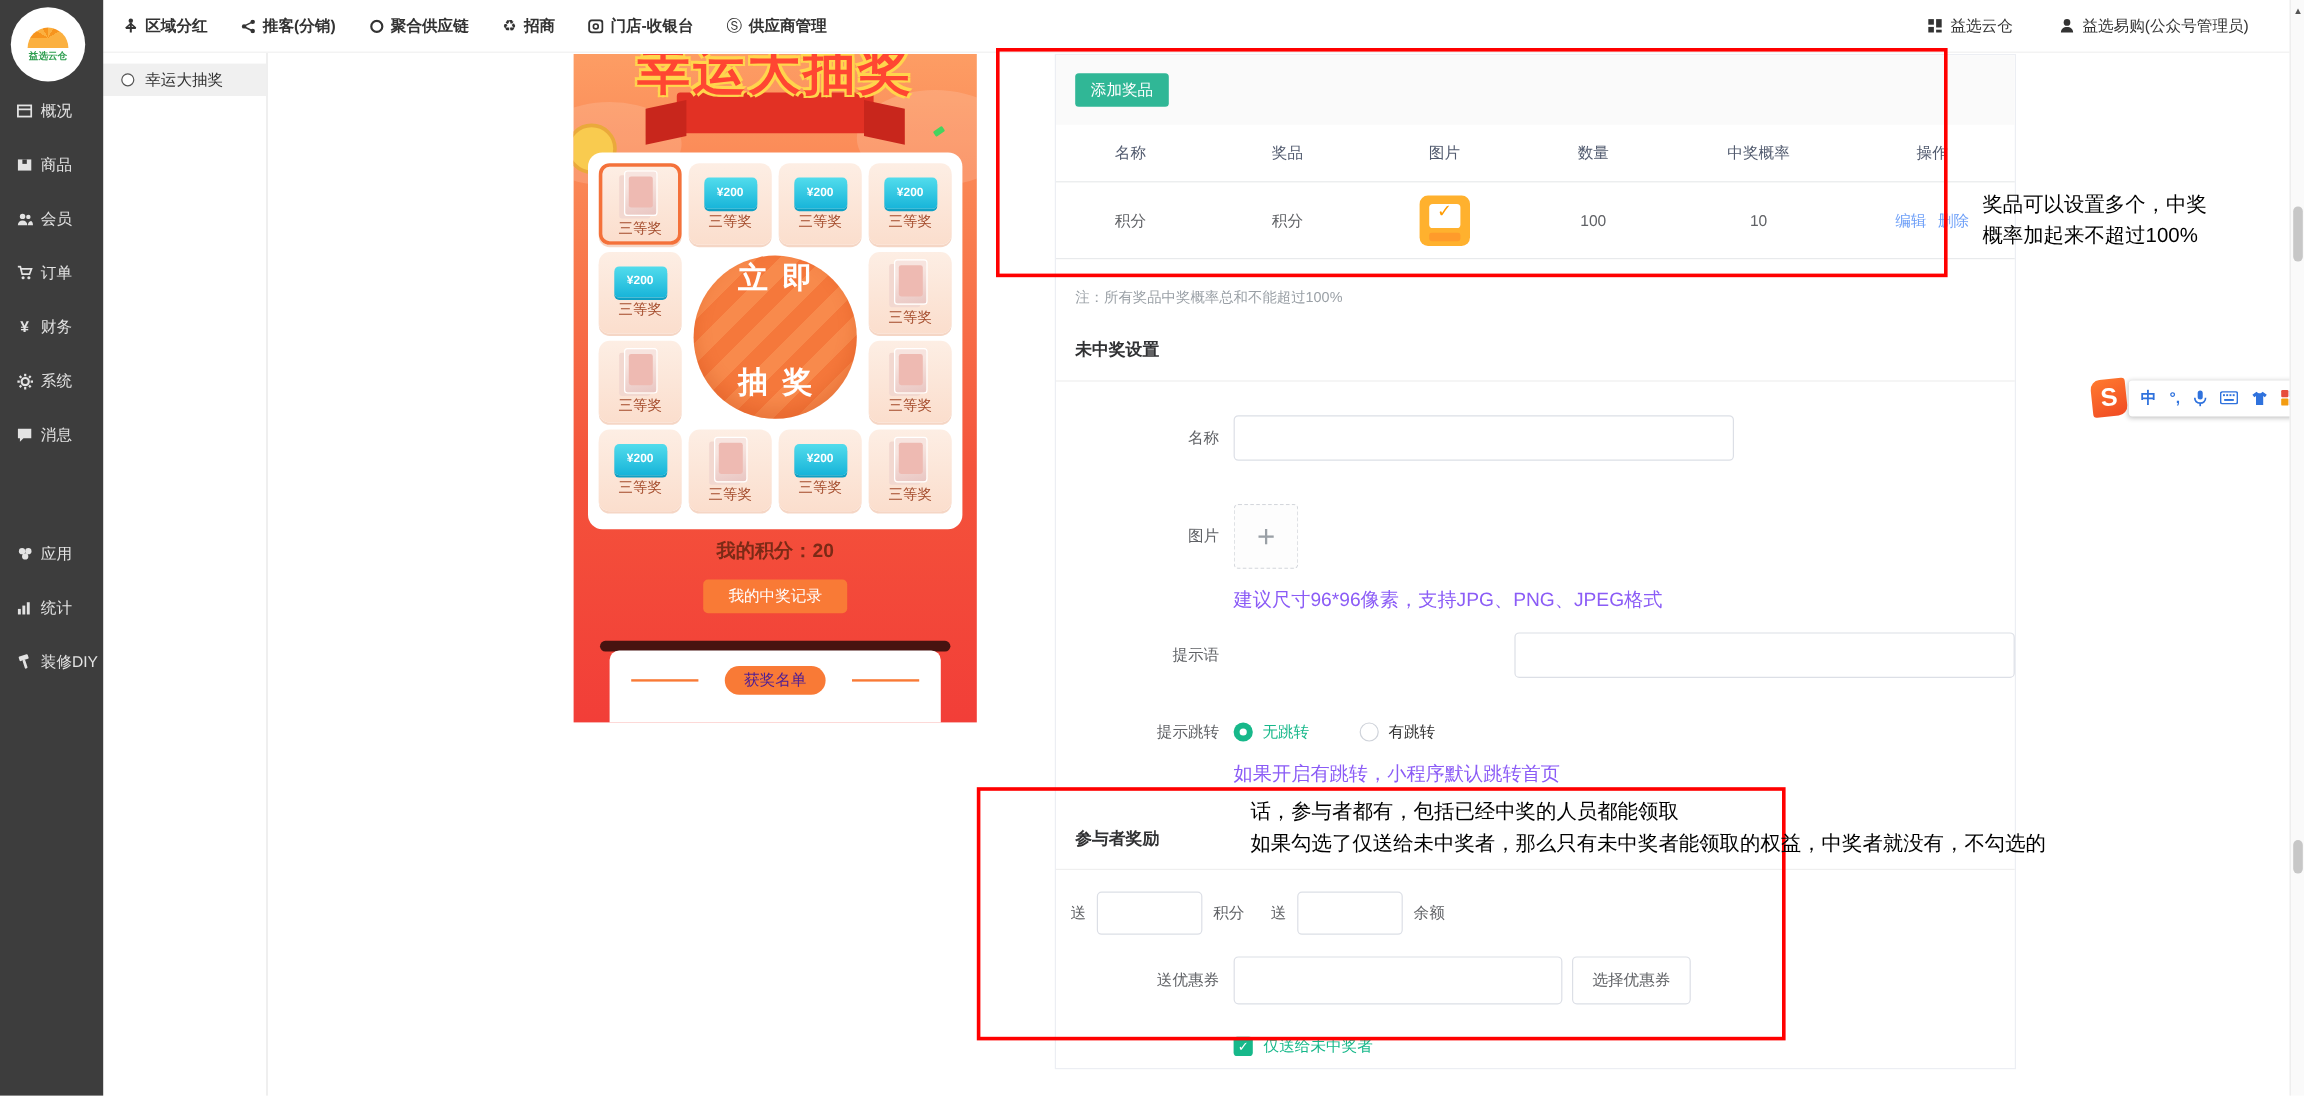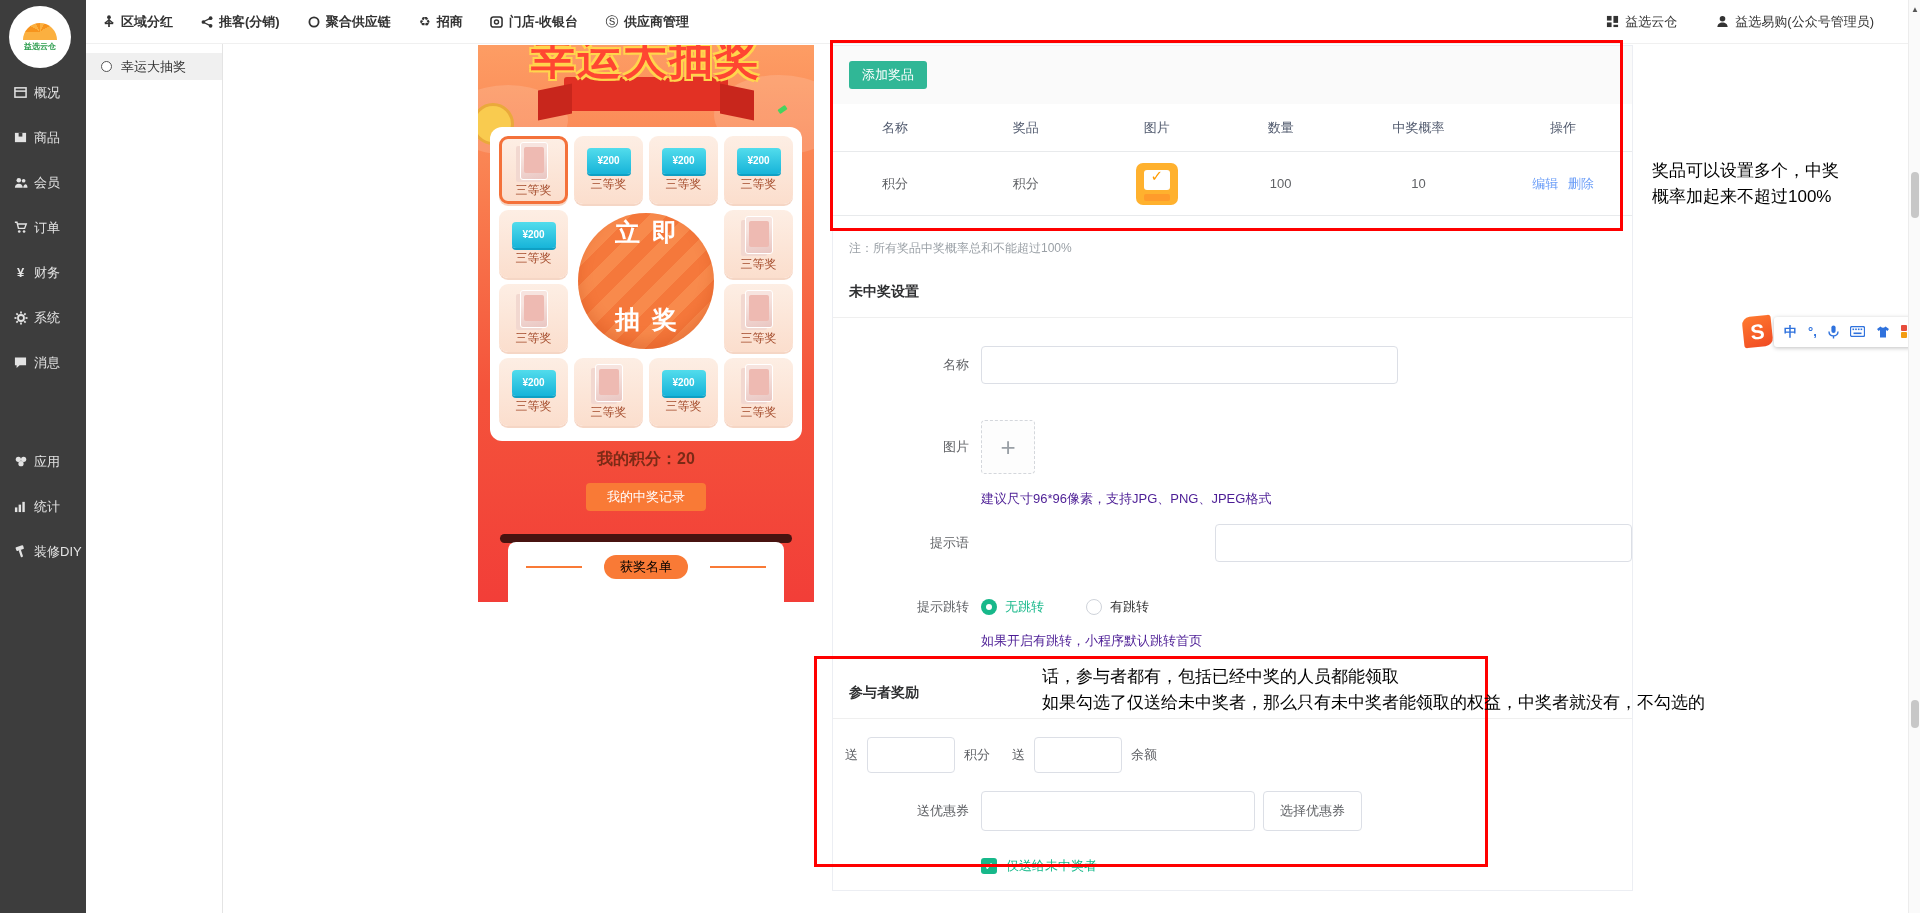--- a/index.html
+++ b/index.html
@@ -60,46 +60,46 @@
   .draw-circle { grid-column:2/4; grid-row:2/4; place-self:center; width:136px; height:136px; border-radius:50%;
     background:repeating-linear-gradient(135deg,#f88a4c 0 13px,#f5783b 13px 26px);
     box-shadow:inset 0 -8px 14px rgba(190,60,10,.25); display:flex; flex-direction:column; align-items:center; justify-content:flex-start;
     color:#fff; font-size:25px; font-weight:bold; line-height:1.55;gap:48px; }
   .draw-circle span { letter-spacing:12px; padding-left:12px; }
   .pv-points { position:absolute; top:404px; width:100%; text-align:center; color:#7b2a16; font-size:16px; font-weight:bold; }
   .pv-record { position:absolute; top:438px; left:50%; transform:translateX(-50%); width:120px; height:28px; background:#f97a36;
     border:none; border-radius:4px; color:#fff; font-size:13px; cursor:pointer; }
   .pv-bar { position:absolute; top:489px; left:22px; width:292px; height:9px; background:#471310; border-radius:5px; }
   .pv-card { position:absolute; top:497px; left:30px; width:276px; height:62px; background:#fff; border-radius:8px 8px 0 0; }
-  .pv-winners { position:absolute; top:13px; left:50%; transform:translateX(-50%); background:#f97a36; color:#000000;
+  .pv-winners { position:absolute; top:13px; left:50%; transform:translateX(-50%); background:#f97a36; color:#4c1d95;
     font-size:13px; padding:3px 16px; border-radius:13px; white-space:nowrap; }
   .pv-line { position:absolute; top:24px; width:56px; height:2px; background:#f97a36; }
 
   
-  .form-panel { position:absolute; left:832px; top:45px; width:801px; height:846px; background:#fff; border:1px solid #eceef3; z-index:1; }
+  .form-panel { position:absolute; left:879px; top:45px; width:801px; height:846px; background:#fff; border:1px solid #eceef3; z-index:1; }
   .tband { height:58px; background:#fafafa; padding:15px 16px 0; }
   .add-btn { height:28px; padding:0 13px; background:#30b796; border:none; border-radius:3px; color:#fff; font-size:13px; cursor:pointer; }
   .thead,.trow { display:grid; grid-template-columns:0.9fr 1fr 0.9fr 0.9fr 1.1fr 1fr; align-items:center; text-align:center; }
   .thead { height:48px; color:#515a6e; border-bottom:1px solid #e8eaec; font-size:13px; }
   .trow { height:64px; color:#606266; border-bottom:1px solid #e8eaec; font-size:13px; }
   .pimg { width:42px; height:42px; margin:0 auto; background:#ffb12e; border-radius:7px; position:relative; }
   .pimg::before { content:""; position:absolute; left:8px; top:7px; width:26px; height:20px; background:#fff; border-radius:3px; }
   .pimg .chk { position:absolute; left:0; top:4px; width:100%; text-align:center; color:#ff9b00; font-size:15px; font-weight:bold; }
   .pimg .strip { position:absolute; left:8px; bottom:4px; width:26px; height:7px; background:#ff9b2b; border-radius:2px; }
   .tcell-actions { color:#6d9ff8; }
   .tcell-actions span { cursor:pointer; margin:0 3px; }
   .tnote { margin:24px 16px 0; font-size:12px; color:#9aa0a6; }
   .sec-title { margin:26px 16px 0; font-size:14px; font-weight:bold; color:#303133; }
   .divider { margin-top:16px; border-top:1px solid #efefef; }
   .frow { display:flex; align-items:center; margin-top:28px; }
   .flabel { width:136px; text-align:right; margin-right:12px; color:#606266; font-size:13px; flex:0 0 auto; }
   .inp { height:38px; width:417px; border:1px solid #dcdfe6; border-radius:4px; background:#fff; outline:none; padding:0 10px; font-size:13px; }
   .upload { width:54px; height:54px; border:1px dashed #d4d7dc; border-radius:4px; background:#fdfdfd; display:flex;
     align-items:center; justify-content:center; color:#9aa0a6; font-size:26px; font-weight:300; cursor:pointer; }
-  .hint { margin:16px 0 0 148px; font-size:13px; color:#4c1d95; }
+  .hint { margin:16px 0 0 148px; font-size:16px; color:#8b5cf6; }
   .radio { width:16px; height:16px; border-radius:50%; flex:0 0 auto; }
   .radio.on { background:#17b88a; position:relative; }
   .radio.on::after { content:""; position:absolute; left:5px; top:5px; width:6px; height:6px; border-radius:50%; background:#fff; }
   .radio.off { border:1px solid #cfd3da; background:#fff; }
   .ropt { display:flex; align-items:center; gap:8px; margin-right:42px; cursor:pointer; }
   .ropt .on-label { color:#17b88a; }
   .rewards { display:flex; align-items:center; margin-top:18px; padding-left:12px; color:#606266; }
   .inp-sm { height:36px; width:88px; border:1px solid #dcdfe6; border-radius:4px; margin:0 9px; outline:none; padding:0 8px; }
   .coupon-row { display:flex; align-items:center; margin-top:18px; }
   .inp-coupon { height:40px; width:274px; border:1px solid #dcdfe6; border-radius:4px; outline:none; padding:0 10px; }

